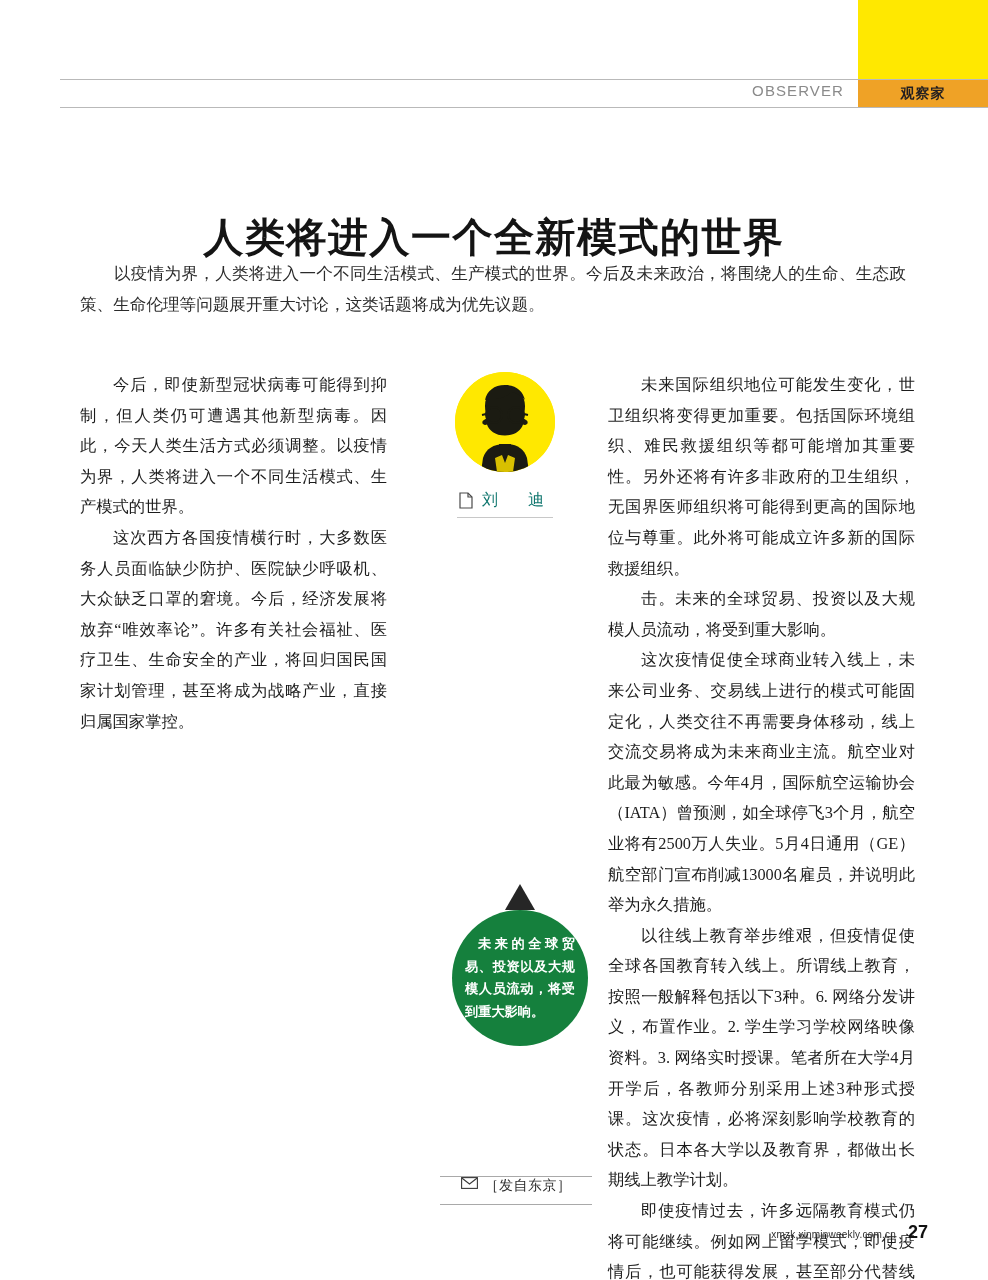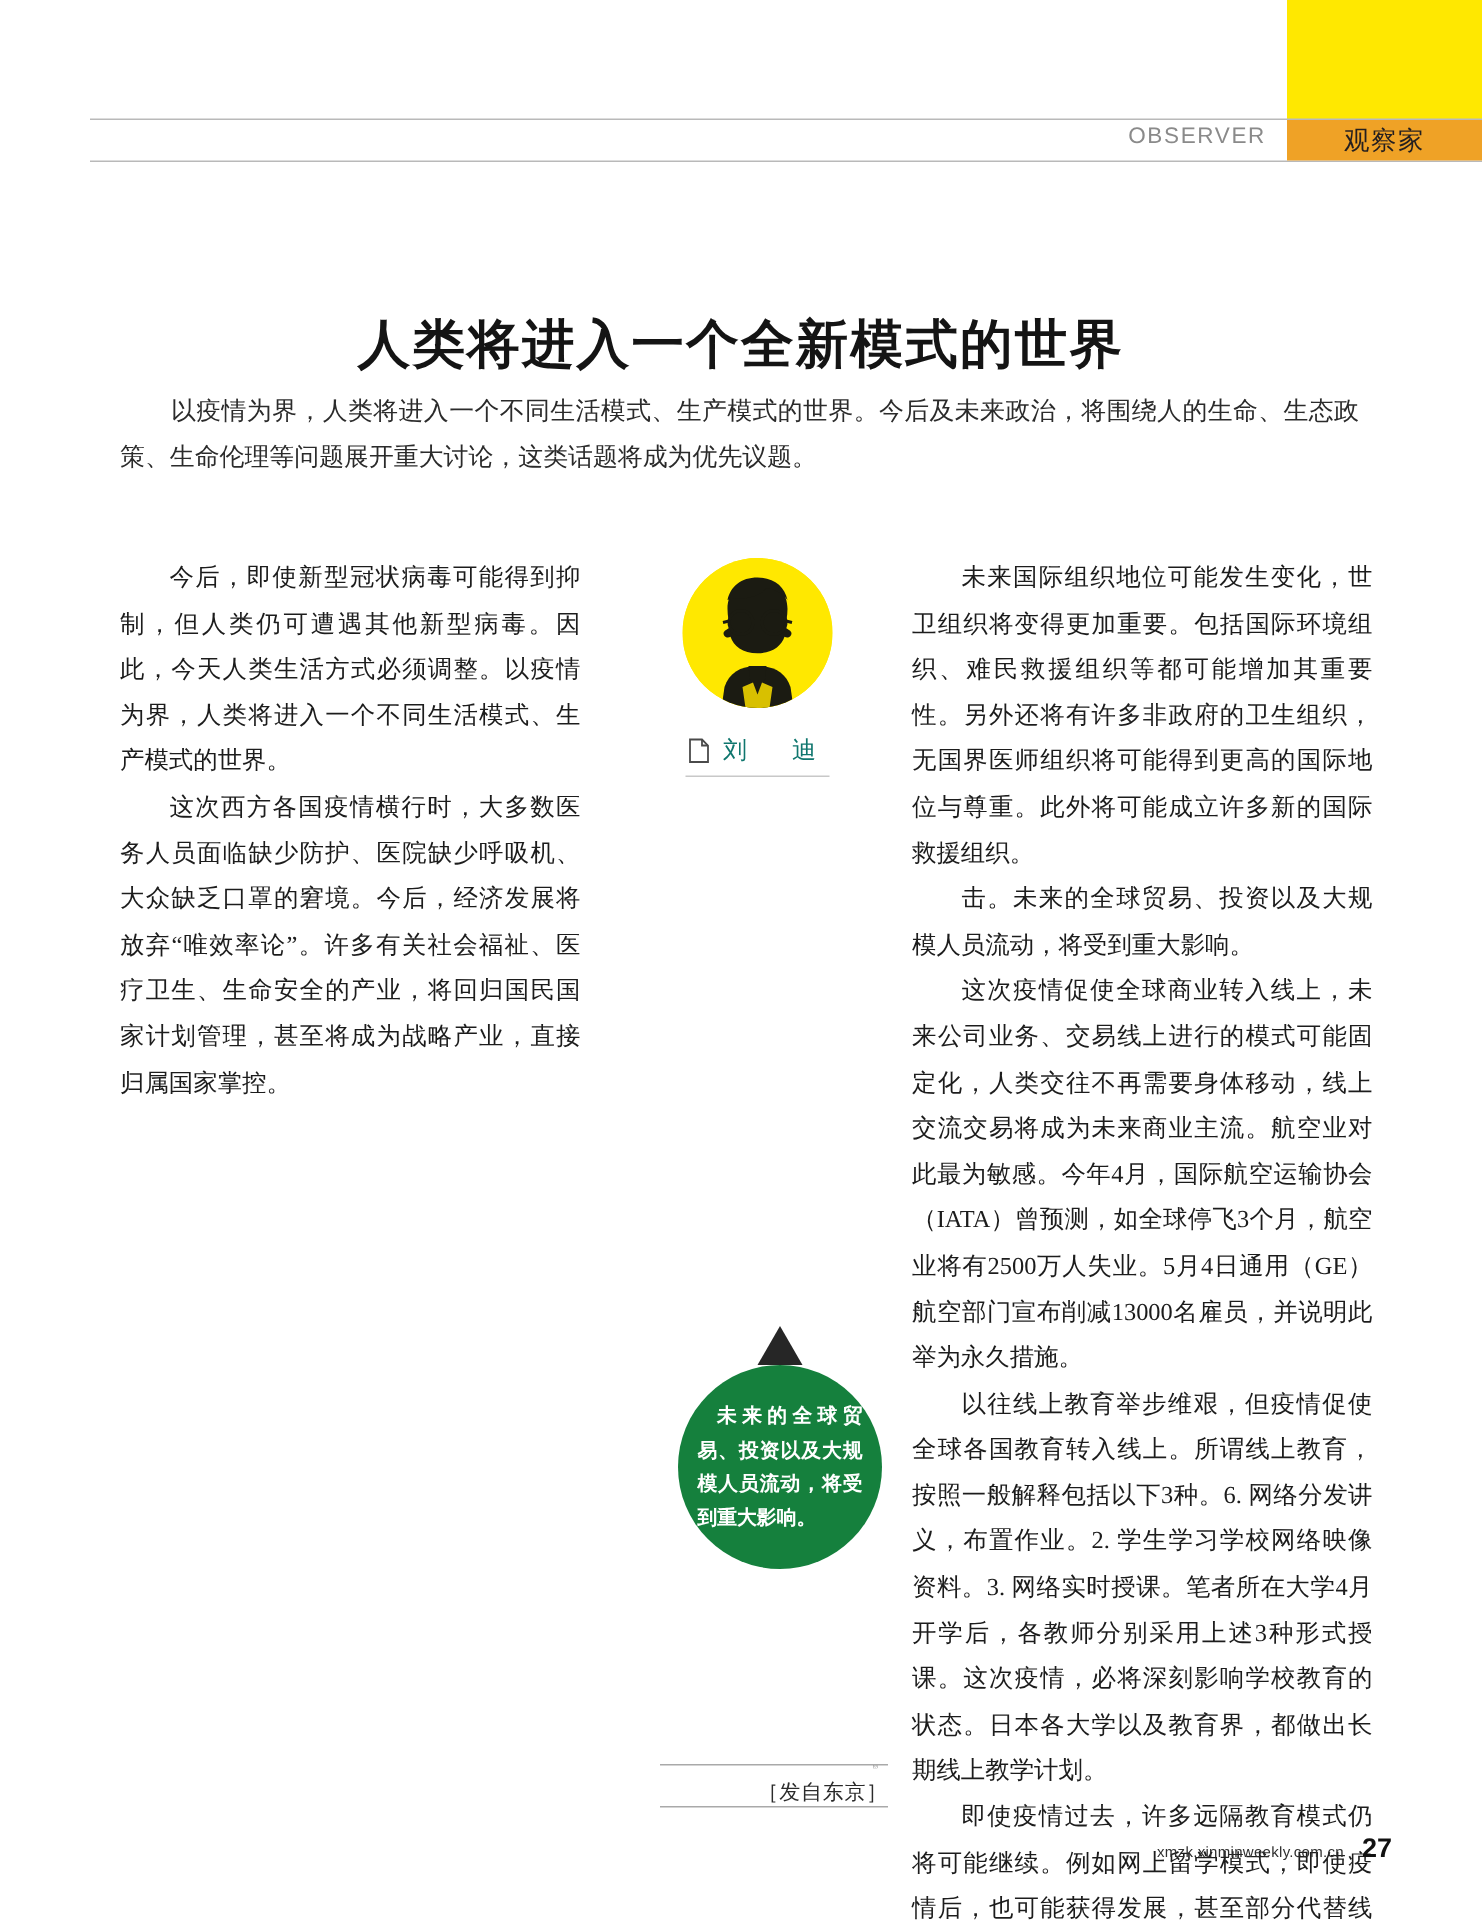--- a/index.html
+++ b/index.html
@@ -48,22 +48,22 @@
     top: 80px;
     width: 130px;
     height: 27px;
     background: #EFA226;
     display: flex;
     align-items: center;
     justify-content: center;
   }
   .observer-tab-label {
     font-family: "Liberation Sans", "DejaVu Sans", sans-serif;
-    font-weight: normal;
-    font-size: 17px;
+    font-weight: bold;
+    font-size: 14px;
     color: #231f20;
     letter-spacing: 1px;
   }
   .observer-en {
     position: absolute;
     right: 144px;
     top: 82px;
     font-family: "Liberation Sans", "DejaVu Sans", sans-serif;
     font-size: 15px;
     letter-spacing: 1.1px;
@@ -72,21 +72,21 @@
 
   
   .headline {
     position: absolute;
     left: 0;
     top: 183px;
     width: 988px;
     text-align: center;
     font-family: "Liberation Serif", "DejaVu Serif", serif;
     font-weight: bold;
-    font-size: 35px;
+    font-size: 40px;
     letter-spacing: 1.5px;
     color: #141414;
   }
   .standfirst {
     position: absolute;
     left: 80px;
     top: 258px;
     width: 826px;
     font-size: 16.6px;
     line-height: 31px;
@@ -195,24 +195,23 @@
     width: 152px;
   }
   .dateline-rule {
     width: 152px;
     height: 1px;
     background: #a9a9a9;
   }
   .dateline-inner {
     height: 27px;
     display: flex;
-    align-items: flex-end;
+    align-items: flex-start;
     justify-content: center;
     gap: 7px;
-    flex-direction: column;
   }
   .dateline-text {
     font-family: "Liberation Sans", "DejaVu Sans", sans-serif;
     font-size: 14px;
     color: #2b2b2b;
     letter-spacing: 0.5px;
   }
   .footer {
     position: absolute;
     right: 60px;

